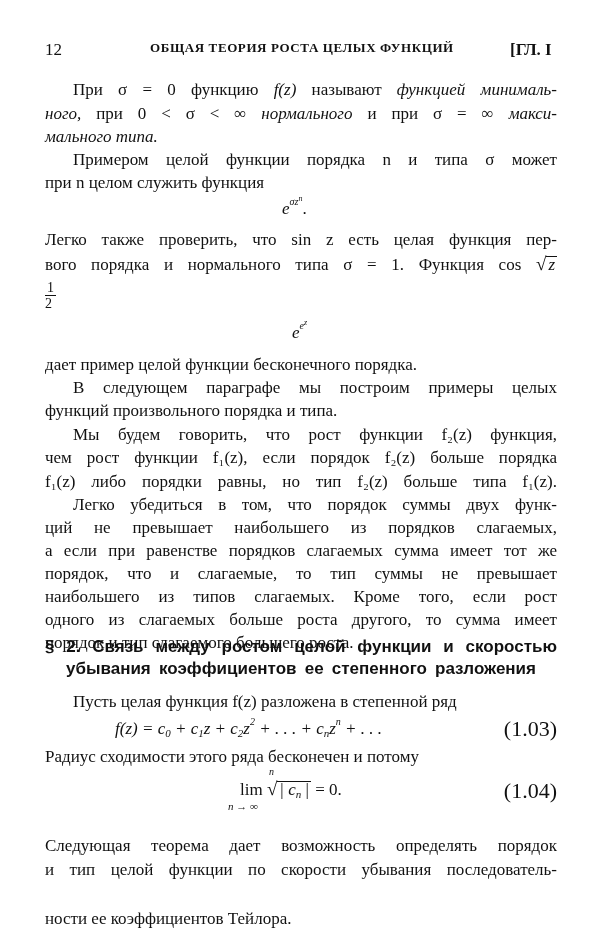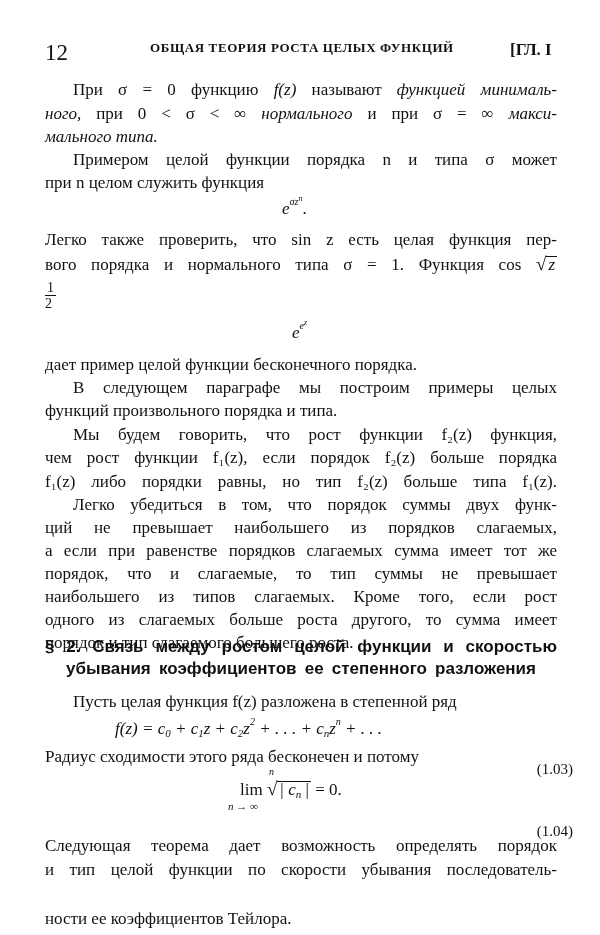--- a/index.html
+++ b/index.html
@@ -4,28 +4,28 @@
 <style>
   html, body { margin:0; padding:0; }
   body { width:600px; height:935px; background:#ffffff; position:relative; overflow:hidden;
          font-family:"Liberation Serif", "DejaVu Serif", serif; color:#111; }
   .line { position:absolute; left:45px; width:512px; font-size:17px; line-height:20px;
           white-space:nowrap; text-align:justify; text-align-last:justify; }
   .ind { left:73px; width:484px; }
   .left { text-align:left; text-align-last:left; }
   i { font-style:italic; }
   .hdr { position:absolute; top:40px; font-size:15px; }
-  .hdr-num { left:45px; font-size:23px; }
+  .hdr-num { left:45px; font-size:17px; }
   .hdr-title { left:150px; font-size:13px; letter-spacing:0.6px; font-weight:bold;text-align:right; }
   .hdr-ch { left:510px; font-size:17px; font-weight:bold; }
   .heading { position:absolute; left:45px; width:512px; font-size:17px; font-weight:bold;
              line-height:22px; white-space:nowrap; text-align:justify; text-align-last:justify; font-family:"Liberation Sans", "DejaVu Sans", sans-serif; }
   .heading2 { left:66px; width:470px; }
   .formula { position:absolute; font-size:17px; font-style:italic; white-space:nowrap; }
-  .eqno { position:absolute; right:27px; font-size:15px; white-space:nowrap;margin-top:45px; }
+  .eqno { position:absolute; right:43px; font-size:22px; white-space:nowrap; }
   sup.s { font-size:10px; vertical-align:9px; }
   sub.s { font-size:11px; vertical-align:-3px; }
   .sqrt { display:inline-block; border-top:1px solid #111; padding:0 2px; line-height:16px; }
   .frac { display:inline-block; vertical-align:middle; text-align:center; font-size:14px; line-height:15px; }
   .frac span { display:block; }
   .frac .num { border-bottom:1px solid #111; padding:0 2px; }
 </style>
 </head>
 <body>
 

